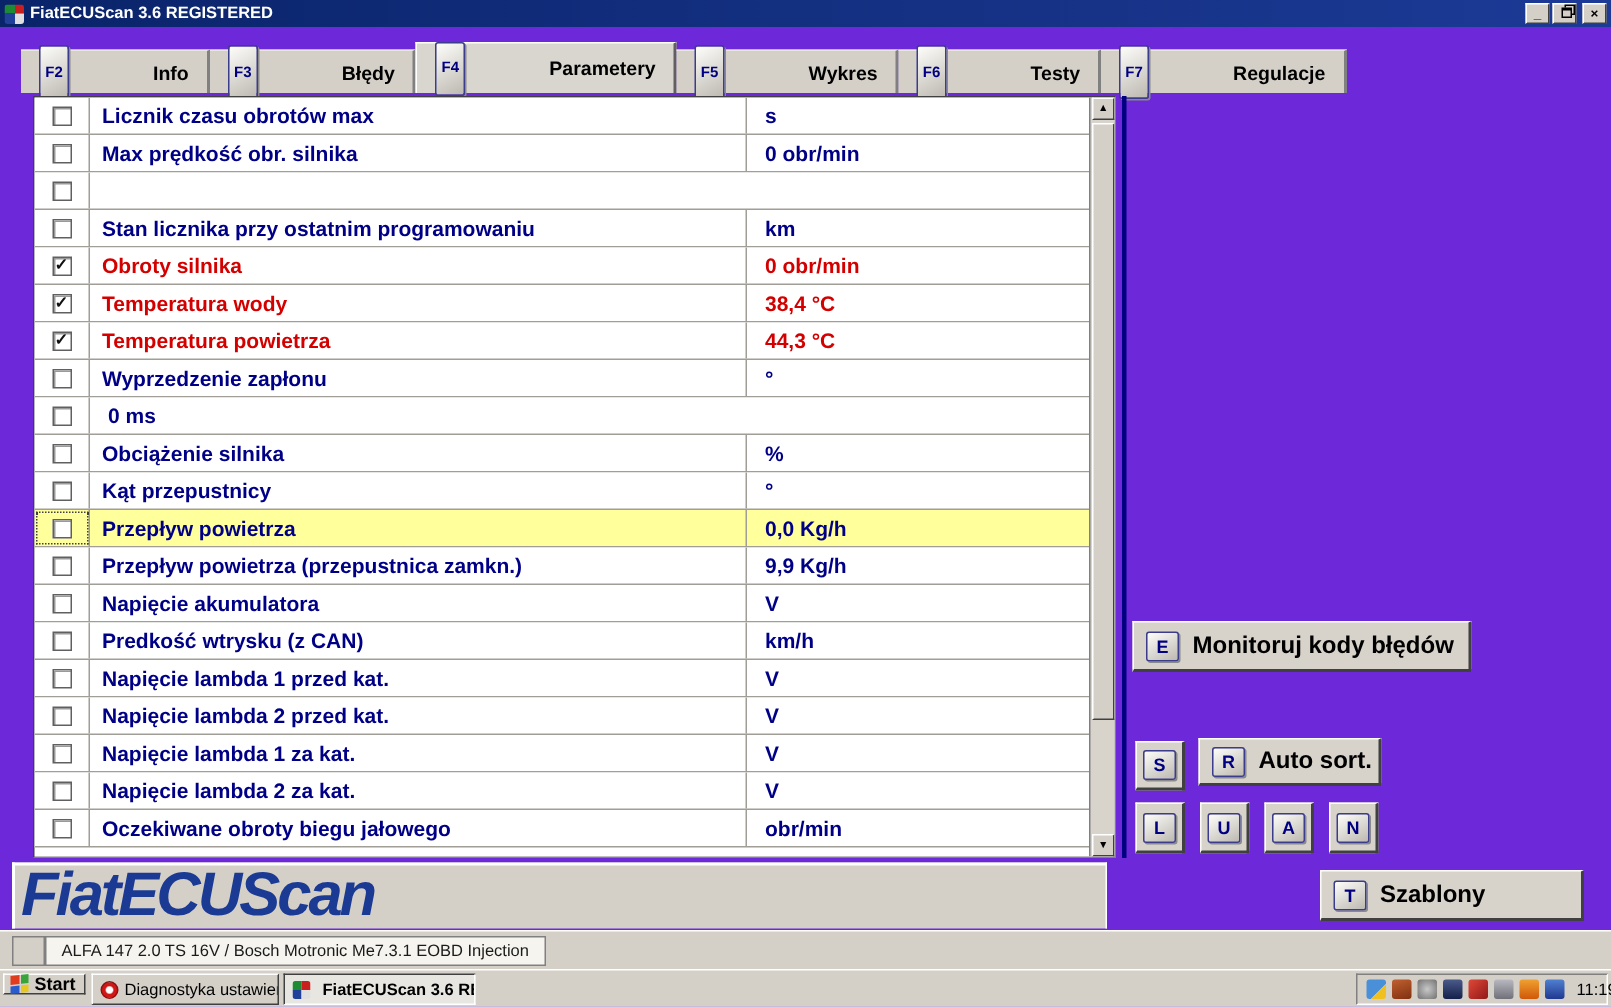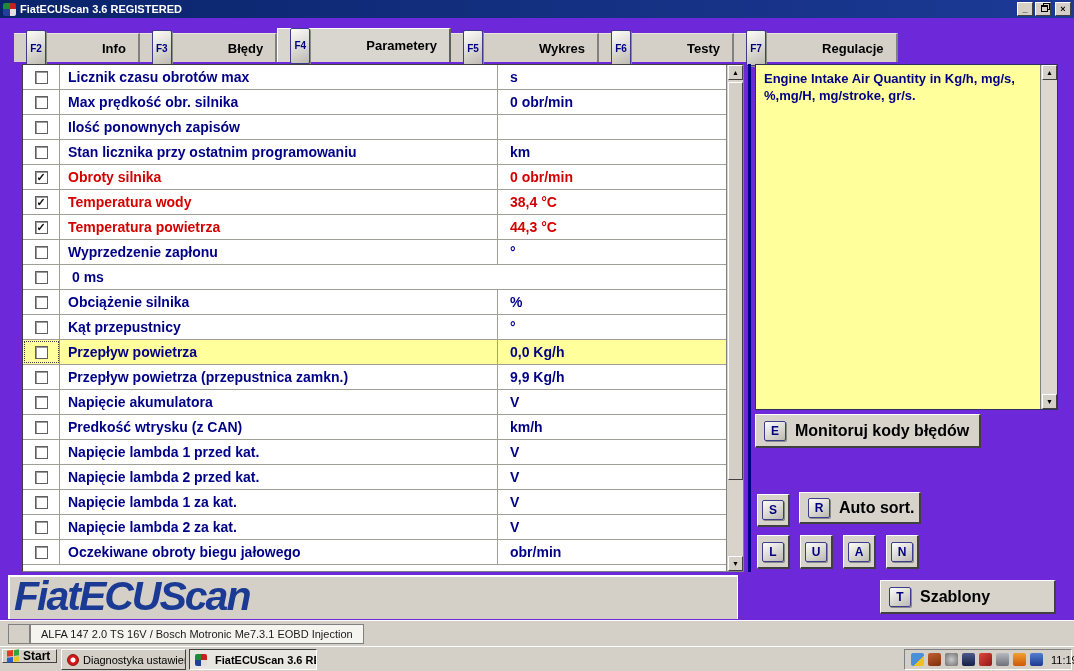--- a/index.html
+++ b/index.html
@@ -168,21 +168,20 @@
           <div class="cell-cb">
             <span class="cb"></span>
           </div>
           <div class="cell-name">Max prędkość obr. silnika</div>
           <div class="cell-val">0 obr/min</div>
         </div>
         <div class="prow">
           <div class="cell-cb">
             <span class="cb"></span>
           </div>
-          <div class="cell-name">Ilość ponownych zapisów</div>
           <div class="cell-val"></div>
         </div>
         <div class="prow">
           <div class="cell-cb">
             <span class="cb"></span>
           </div>
           <div class="cell-name">Stan licznika przy ostatnim programowaniu</div>
           <div class="cell-val">km</div>
         </div>
         <div class="prow monitored">
@@ -299,27 +298,20 @@
       </div>
     <div class="vsb">
       <div class="sb-arrow sb-up">▲</div>
       <div class="sb-thumb" style="top:17px; height:398px;"></div>
       <div class="sb-arrow sb-down">▼</div>
     </div>
   </div>
 
   <div class="splitter"></div>
 
-  <div class="info-box">
-    <div class="info-text">Engine Intake Air Quantity in Kg/h, mg/s, %,mg/H, mg/stroke, gr/s.</div>
-    <div class="vsb">
-      <div class="sb-arrow sb-up">▲</div>
-      <div class="sb-arrow sb-down">▼</div>
-    </div>
-  </div>
 
   <div class="panel-btn btn-monitor">
     <span class="fkey">E</span>
     <span class="blabel">Monitoruj kody błędów</span>
   </div>
   <div class="panel-btn btn-s">
     <span class="fkey">S</span>
   </div>
   <div class="panel-btn btn-autosort">
     <span class="fkey">R</span>

